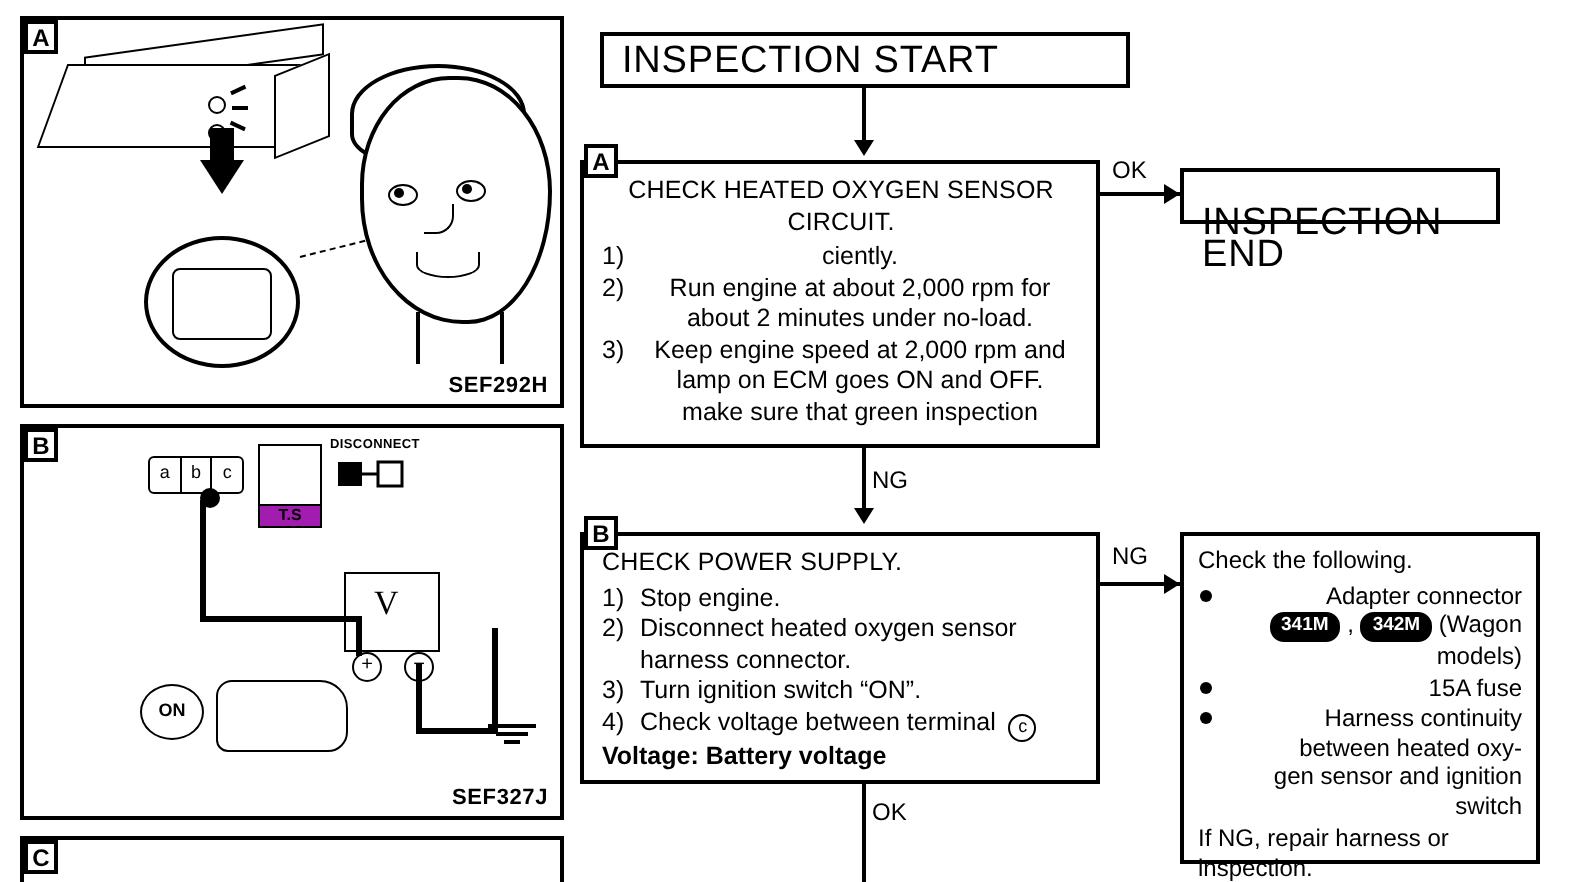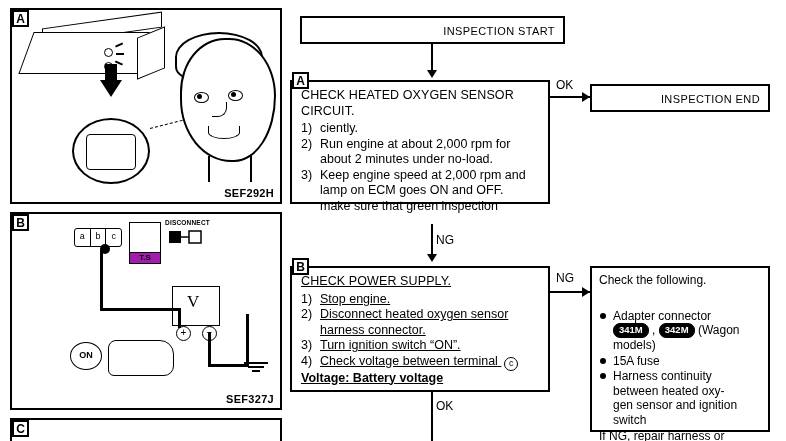--- a/index.html
+++ b/index.html
@@ -60,22 +60,22 @@
     background: #fff;
     padding: 6px 8px 6px 9px;
     font-size: 12.5px;
     line-height: 15.5px;
   }
   .fbox .title {
     font-size: 12.5px;
     letter-spacing: .1px;
   }
   .center-title {
-    text-align: right;
-    font-size: 11px;
+    text-align: left;
+    font-size: 19px;
     letter-spacing: .4px;
   }
   ol.steps {
     margin: 2px 0 0 0;
     padding: 0;
     list-style: none;
   }
   ol.steps li {
     position: relative;
     padding-left: 19px;
@@ -84,23 +84,24 @@
   ol.steps li .num {
     position: absolute;
     left: 0;
     top: 0;
   }
   .bold {
     font-weight: bold;
   }
 
   ul.checklist {
-    margin: 21px 0 0 0;
+    margin: 3px 0 0 0;
     padding: 0;
     list-style: none;
+    text-align: right;
   }
   ul.checklist > li {
     position: relative;
     padding-left: 14px;
     margin-bottom: 1px;
   }
   ul.checklist > li .bullet {
     position: absolute;
     left: 1px;
     top: 4px;
@@ -526,50 +527,50 @@
   <div class="illus" style="left:10px; top:418px; width:272px; height:40px;"></div>
   <div class="tag" style="left:12px; top:420px;">C</div>
 
   <div class="fbox center-title" style="left:300px; top:16px; width:265px; height:28px; line-height:16px; padding-top:5px;">
     <span>INSPECTION START</span>
   </div>
 
   <div class="vline" style="left:431px; top:44px; height:28px;"></div>
   <div class="arrow-down" style="left:427px; top:70px;"></div>
 
-  <div class="fbox" style="left:290px; top:80px; width:260px; height:124px;">
+  <div class="fbox" style="left:290px; top:80px; width:260px; height:144px;text-align:center;">
     <div class="title">
       <span>CHECK HEATED OXYGEN SENSOR</span><br>
       <span>CIRCUIT.</span>
     </div>
     <ol class="steps">
       <li><span class="num">1)</span></li>
       <li><span class="num"></span><span>ciently.</span></li>
       <li><span class="num">2)</span><span>Run engine at about 2,000 rpm for</span></li>
       <li><span class="num"></span><span>about 2 minutes under no-load.</span></li>
       <li><span class="num">3)</span><span>Keep engine speed at 2,000 rpm and</span></li>
       <li><span class="num"></span><span>lamp on ECM goes ON and OFF.</span></li>
       <li><span class="num"></span><span>make sure that green inspection</span></li>
     </ol>
   </div>
   <div class="tag" style="left:292px; top:72px;">A</div>
 
   <div class="hline" style="left:550px; top:96px; width:40px;"></div>
   <div class="arrow-right" style="left:582px; top:92px;"></div>
   <div class="edge-label" style="left:554px; top:78px;">OK</div>
 
-  <div class="fbox center-title" style="left:590px; top:84px; width:180px; height:28px; line-height:16px; padding-top:5px;">
+  <div class="fbox center-title" style="left:590px; top:84px; width:160px; height:28px; line-height:16px; padding-top:18px;">
     <span>INSPECTION END</span>
   </div>
 
   <div class="vline" style="left:431px; top:224px; height:34px;"></div>
   <div class="arrow-down" style="left:427px; top:254px;"></div>
   <div class="edge-label" style="left:434px; top:233px;">NG</div>
 
-  <div class="fbox" style="left:290px; top:266px; width:260px; height:126px;text-decoration:underline;">
+  <div class="fbox" style="left:290px; top:266px; width:260px; height:126px;">
     <div class="title">CHECK POWER SUPPLY.</div>
     <ol class="steps">
       <li><span class="num">1)</span><span>Stop engine.</span></li>
       <li><span class="num">2)</span><span>Disconnect heated oxygen sensor</span></li>
       <li><span class="num"></span><span>harness connector.</span></li>
       <li><span class="num">3)</span><span>Turn ignition switch “ON”.</span></li>
       <li>
         <span class="num">4)</span><span>Check voltage between terminal</span>
         <span class="term" style="position:relative; display:inline-block; width:12px; height:12px; line-height:10px; font-size:9px; margin-left:3px; top:1px;">c</span>
       </li>

